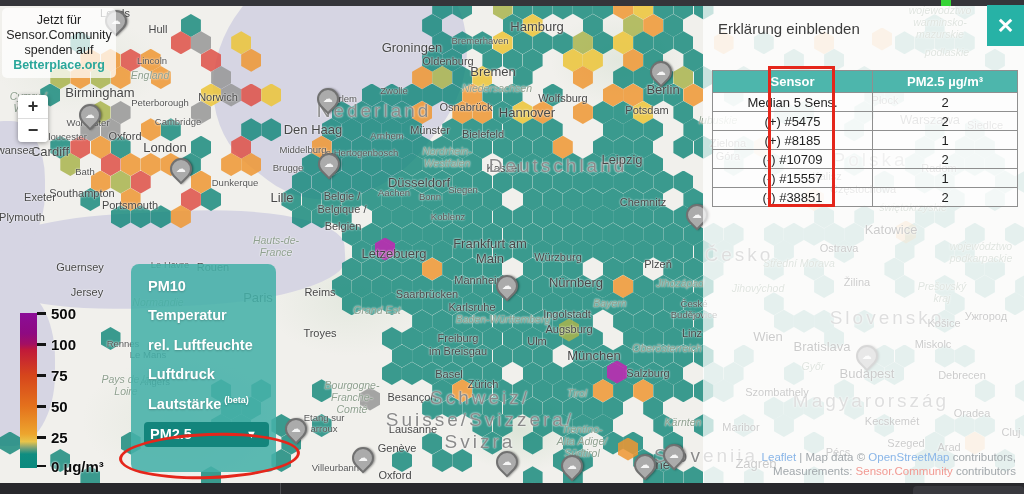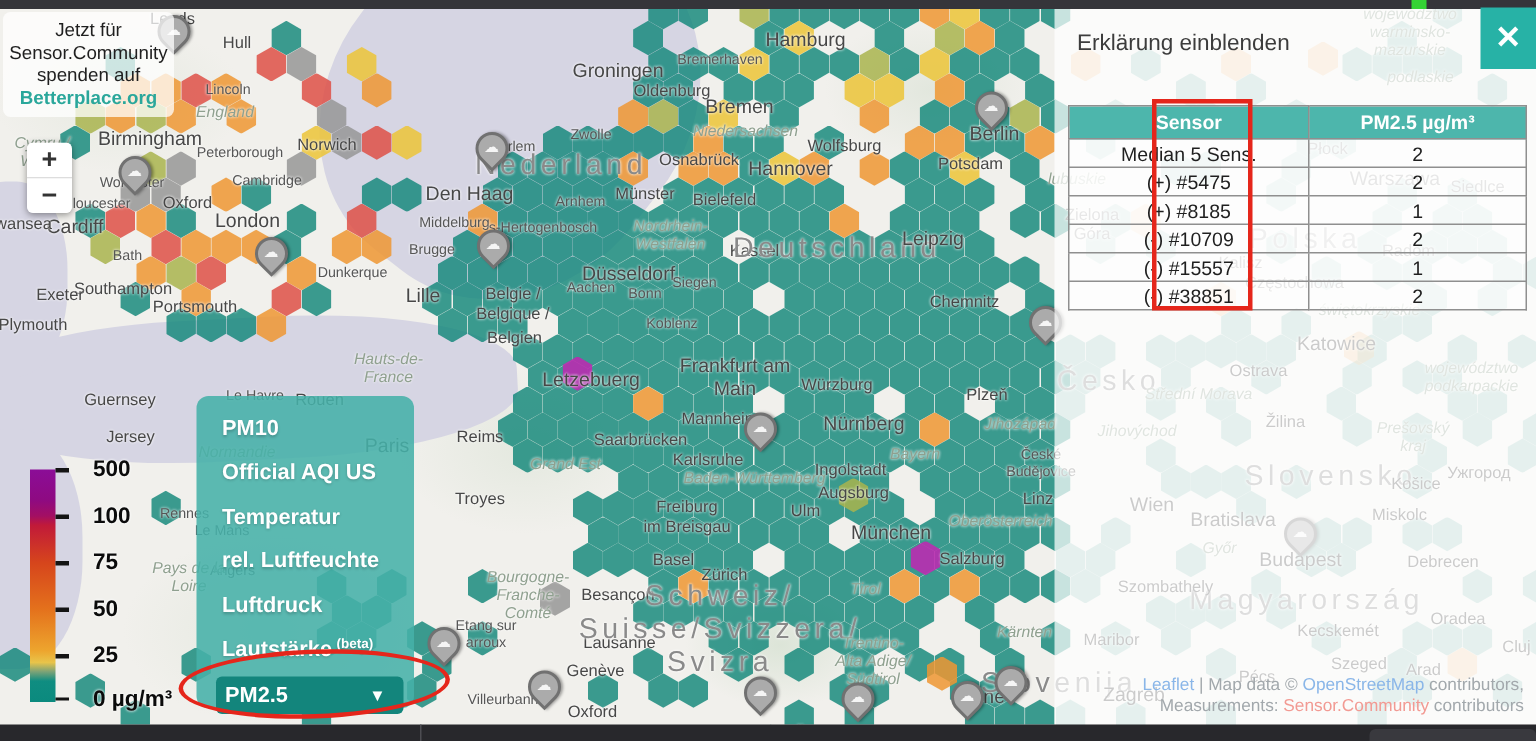--- a/index.html
+++ b/index.html
@@ -73,21 +73,21 @@
   .zbtn{width:30px;height:23px;background:#fff;color:#333;font-size:18px;font-weight:bold;text-align:center;
       line-height:23px;cursor:pointer;}
   #zoom-in{border-bottom:1px solid #ddd;}
 
   
   #scale{position:absolute;left:0;top:305px;width:120px;height:175px;z-index:30;}
   #scale-bar{position:absolute;left:20px;top:8px;width:17px;height:155px;
      background:linear-gradient(180deg,#8b0d97 0%,#8e0a82 13%,#a30f63 20%,#c11a39 24%,#d6451c 40%,
        #e4711c 60%,#eda52e 78%,#e9c44a 83%,#7ba277 87%,#0f8d81 91%,#0b8a7e 100%);}
   .stick{position:absolute;left:37px;width:9px;height:2.5px;background:#141414;}
-  .slab{position:absolute;left:62px;transform:translateY(-50%);font-size:15px;font-weight:bold;color:#0b0b0b;
+  .slab{position:absolute;left:51px;transform:translateY(-50%);font-size:15px;font-weight:bold;color:#0b0b0b;
      text-shadow:0 0 2px rgba(255,255,255,.9),0 0 2px rgba(255,255,255,.7);white-space:nowrap;}
 
   
   #menu{position:absolute;left:131px;top:264px;width:145px;height:208px;background:rgba(70,177,168,.88);
      border-radius:8px;z-index:35;padding:0;}
   .menu-item{height:29.5px;display:flex;align-items:center;padding-left:17px;color:#fff;font-weight:bold;
      font-size:14.5px;cursor:pointer;text-shadow:0 1px 2px rgba(0,0,0,.22);}
   .menu-item:first-child{margin-top:7px;}
   .menu-item sup{font-size:9px;margin-left:3px;transform:translateY(-4px);}
   #menu-selected{margin:3px 7px 0 13px;height:25px;background:#13857c;border-radius:4px;display:flex;
@@ -727,21 +727,21 @@
         <div class="lbl c" style="left: 40px; top: 191px;">Exeter</div>
         <div class="lbl c" style="left: 22px; top: 211px;">Plymouth</div>
         <div class="lbl r" style="left: 28px; top: 96px;">Cymru /
 Wales</div>
         <div class="lbl s" style="left: 235px; top: 177px;">Dunkerque</div>
         <div class="lbl C" style="left: 282px; top: 192px;">Lille</div>
         <div class="lbl s" style="left: 303px; top: 144px;">Middelburg</div>
         <div class="lbl s" style="left: 288px; top: 162px;">Brugge</div>
         <div class="lbl c" style="left: 80px; top: 261px;">Guernsey</div>
         <div class="lbl c" style="left: 87px; top: 286px;">Jersey</div>
-        <div class="lbl r" style="left: 259px; top: 240px;">Hauts-de-
+        <div class="lbl r" style="left: 276px; top: 240px;">Hauts-de-
 France</div>
         <div class="lbl c" style="left: 320px; top: 286px;">Reims</div>
         <div class="lbl s" style="left: 170px; top: 259px;">Le Havre</div>
         <div class="lbl c" style="left: 213px; top: 261px;">Rouen</div>
         <div class="lbl r" style="left: 158px; top: 296px;">Normandie</div>
         <div class="lbl C" style="left: 258px; top: 292px;">Paris</div>
         <div class="lbl c" style="left: 320px; top: 327px;">Troyes</div>
         <div class="lbl s" style="left: 148px; top: 349px;">Le Mans</div>
         <div class="lbl s" style="left: 155px; top: 376px;">Angers</div>
         <div class="lbl r" style="left: 126px; top: 379px;">Pays de la
@@ -964,23 +964,20 @@
       <div class="stick" style="top: 159.675px;"></div>
       <div class="slab" style="top: 160.675px;">0 µg/m³</div>
     </div>
 
   <div id="menu">
     <div id="menu-items">
         <div class="menu-item">
           <span>PM10</span>
         </div>
         <div class="menu-item">
-          <span>Official AQI US</span>
-        </div>
-        <div class="menu-item">
           <span>Temperatur</span>
         </div>
         <div class="menu-item">
           <span>rel. Luftfeuchte</span>
         </div>
         <div class="menu-item">
           <span>Luftdruck</span>
         </div>
         <div class="menu-item">
           <span>Lautstärke</span>

